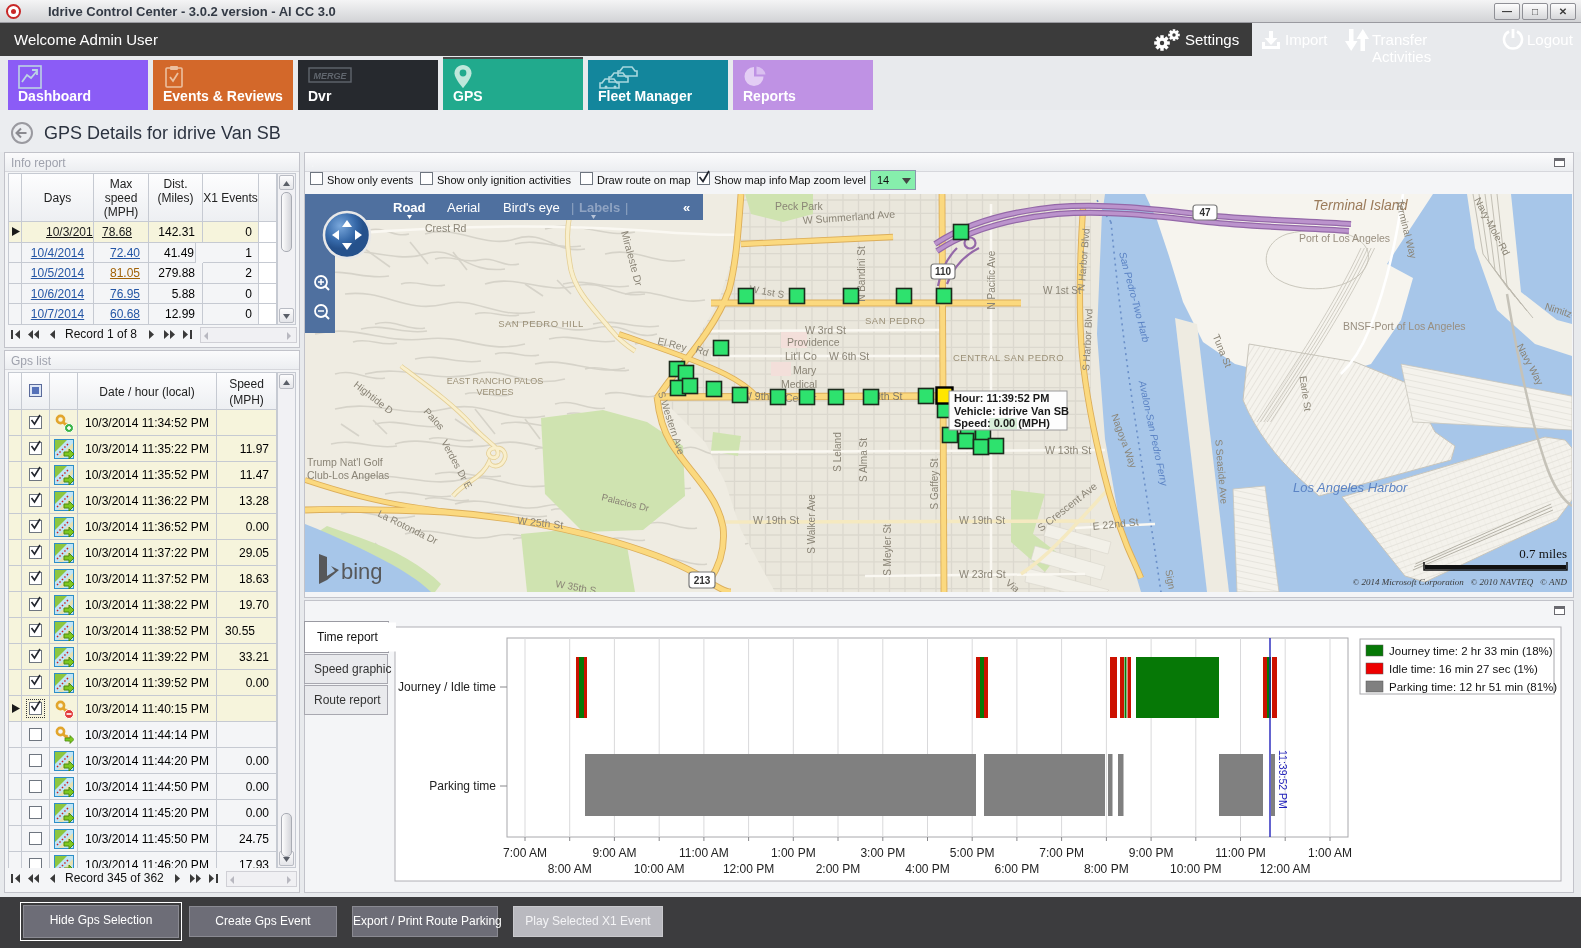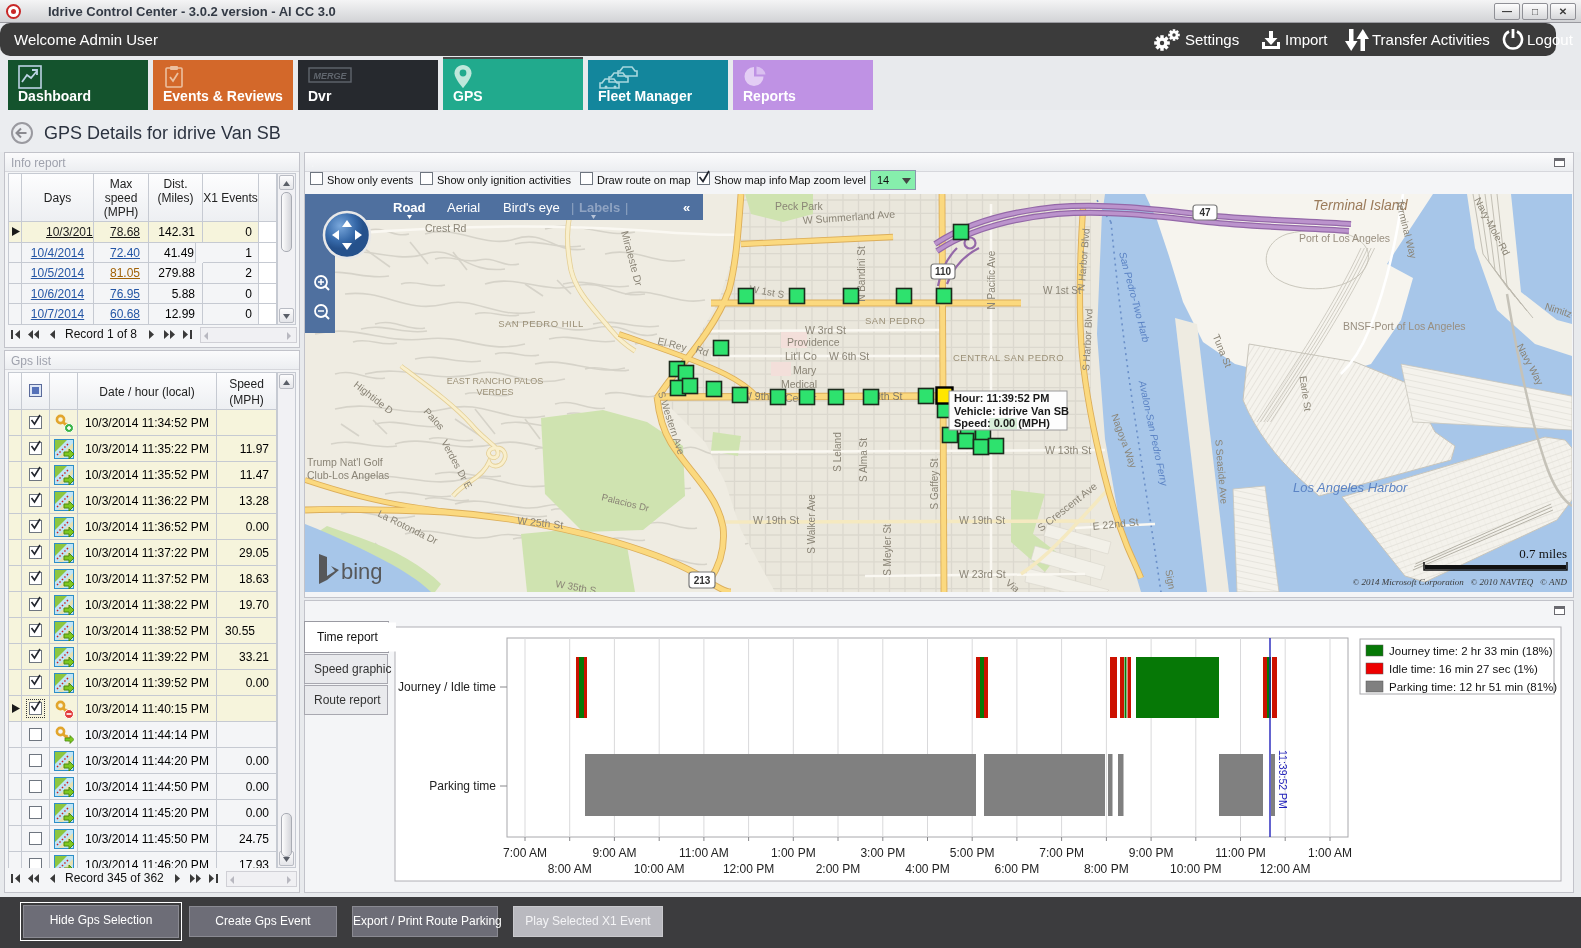--- a/index.html
+++ b/index.html
@@ -11,21 +11,21 @@
 #titlebar { position:absolute; left:0; top:0; width:1581px; height:23px;
   background:linear-gradient(#f4f4f5,#d2d3d6); border-bottom:1px solid #9a9aa0; }
 #titleicon { position:absolute; left:6px; top:4px; width:15px; height:15px; border-radius:50%;
   background:#fff; border:2px solid #c82828; }
 #titleicon::after { content:""; position:absolute; left:3px; top:3px; width:5px; height:5px; border-radius:50%; background:#c82828; }
 #titletext { position:absolute; left:28px; top:4px; font-size:13px; font-weight:bold; color:#333a45;margin-left:20px; }
 .winbtn { position:absolute; top:3px; width:26px; height:17px; background:linear-gradient(#fdfdfd,#d6d7da);
   border:1px solid #8f9096; border-radius:2px; color:#3a3a3a; text-align:center; font-size:10px; line-height:15px; font-weight:bold; }
 
 
-#menubar { position:absolute; left:0; top:23px; width:1556px; height:33px; background:#3b3b3b;border-radius:10px; }
+#menubar { position:absolute; left:0; top:23px; width:1252px; height:33px; background:#3b3b3b; }
 #menubar .welcome { position:absolute; left:14px; top:8px; color:#fff; font-size:15px; }
 .menuitem { position:absolute; top:8px; color:#fff; font-size:15px; }
 
 
 .tab { position:absolute; top:60px; width:140px; height:50px; color:#fff; }
 .tab .lbl { position:absolute; left:10px; bottom:6px; font-size:14px; font-weight:bold; }
 .tab .ic { position:absolute; left:10px; top:5px; }
 
 
 #pagehdr { position:absolute; left:0; top:110px; width:1581px; height:42px; background:#ebedf0; }
@@ -105,21 +105,21 @@
       </g>
   </svg>
   <div class="menuitem" style="left:1372px;">Transfer Activities</div>
   <svg class="abs" style="left:1502px; top:5px;" width="22" height="22" viewBox="0 0 22 22">
     <path d="M7 3.5 A9 9 0 1 0 15 3.5" fill="none" stroke="#fff" stroke-width="2.6"></path>
     <line x1="11" y1="1" x2="11" y2="10" stroke="#fff" stroke-width="2.8"></line>
   </svg>
   <div class="menuitem" style="left:1527px;">Logout</div>
 </div>
 
-<div class="tab" style="left:8px; background:#14532d;">
+<div class="tab" style="left:8px; background:#8b5cf6;">
     <svg class="ic" width="24" height="24" viewBox="0 0 24 24">
       <rect x="1" y="1" width="22" height="22" fill="none" stroke="#bcd3e4" stroke-width="1.6"></rect>
       <polyline points="4,17 9,10 13,13 19,6" fill="none" stroke="#bcd3e4" stroke-width="1.8"></polyline>
       <polyline points="14,5 19,5 19,10" fill="none" stroke="#bcd3e4" stroke-width="1.8"></polyline>
     </svg>
     <div class="lbl">Dashboard</div>
   </div>
 <div class="tab" style="left:153px; background:#d3682a;">
     <svg class="ic" width="22" height="24" viewBox="0 0 22 24">
       <rect x="3" y="3" width="16" height="19" fill="none" stroke="#ecc0a0" stroke-width="1.6" rx="1"></rect>
@@ -579,21 +579,21 @@
 <div class="c hc" style="left:0px; top:0px; width:14px; height:49px; border-left:1px solid #c6cad2; border-top:1px solid #c6cad2;"></div>
 <div class="c hc" style="left:14px; top:0px; width:72px; height:49px; border-top:1px solid #c6cad2; line-height:49px;">Days</div>
 <div class="c hc" style="left:86px; top:0px; width:55px; height:49px; border-top:1px solid #c6cad2; line-height:14px; padding-top:3px;">Max<br>speed<br>(MPH)</div>
 <div class="c hc" style="left:141px; top:0px; width:54px; height:49px; border-top:1px solid #c6cad2; line-height:14px; padding-top:3px;">Dist.<br>(Miles)</div>
 <div class="c hc" style="left:195px; top:0px; width:56px; height:49px; border-top:1px solid #c6cad2; line-height:49px;">X1 Events</div>
 <div class="c hc" style="left:251px; top:0px; width:18px; height:49px; border-top:1px solid #c6cad2; line-height:49px;"></div>
 <div class="c yel" style="left:0px; top:49px; width:14px; height:21px; border-left:1px solid #c6cad2;"><svg width="8" height="9" style="margin:5px 0 0 3px;">
         <polygon points="0,0 8,4.5 0,9" fill="#1a1a1a"></polygon>
       </svg></div>
 <div class="c yel" style="left:14px; top:49px; width:72px; height:21px; text-align:center; line-height:21px;"><span style="color:#1a1a1a; text-decoration:underline;margin-left:24px;">10/3/2014</span></div>
-<div class="c yel" style="left:86px; top:49px; width:55px; height:21px; text-align:right; line-height:21px; padding-right:8px;"><span style="color:#1a1a1a; text-decoration:underline;">78.68</span></div>
+<div class="c yel" style="left:86px; top:49px; width:55px; height:21px; text-align:center; line-height:21px; padding-right:8px;"><span style="color:#1a1a1a; text-decoration:underline;">78.68</span></div>
 <div class="c yel" style="left:141px; top:49px; width:54px; height:21px; text-align:right; line-height:21px; padding-right:7px;">142.31</div>
 <div class="c yel" style="left:195px; top:49px; width:56px; height:21px; text-align:right; line-height:21px; padding-right:6px;">0</div>
 <div class="c" style="left:251px; top:49px; width:18px; height:21px; background:#fff;"></div>
 <div class="c" style="left:0px; top:70px; width:14px; height:20px; border-left:1px solid #c6cad2;"></div>
 <div class="c" style="left:14px; top:70px; width:72px; height:20px; text-align:center; line-height:20px;"><span style="color:#2456a5; text-decoration:underline;">10/4/2014</span></div>
 <div class="c" style="left:86px; top:70px; width:55px; height:20px; text-align:right; line-height:20px; padding-right:8px;"><span style="color:#2456a5; text-decoration:underline;">72.40</span></div>
 <div class="c" style="left:134px; top:70px; width:54px; height:20px; text-align:right; line-height:20px; padding-right:1px;">41.49</div>
 <div class="c" style="left:195px; top:70px; width:56px; height:20px; text-align:right; line-height:20px; padding-right:6px;">1</div>
 <div class="c" style="left:251px; top:70px; width:18px; height:20px; background:#fff;"></div>
 <div class="c" style="left:0px; top:90px; width:14px; height:21px; border-left:1px solid #c6cad2;"></div>

